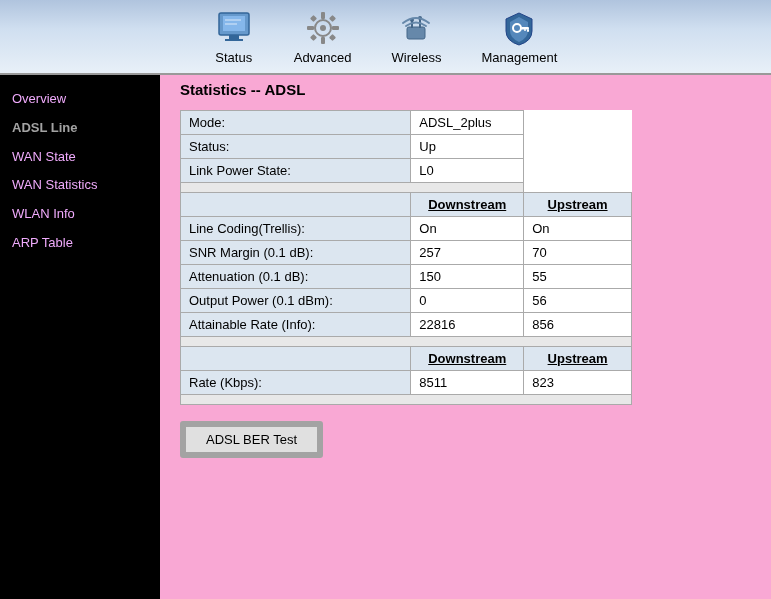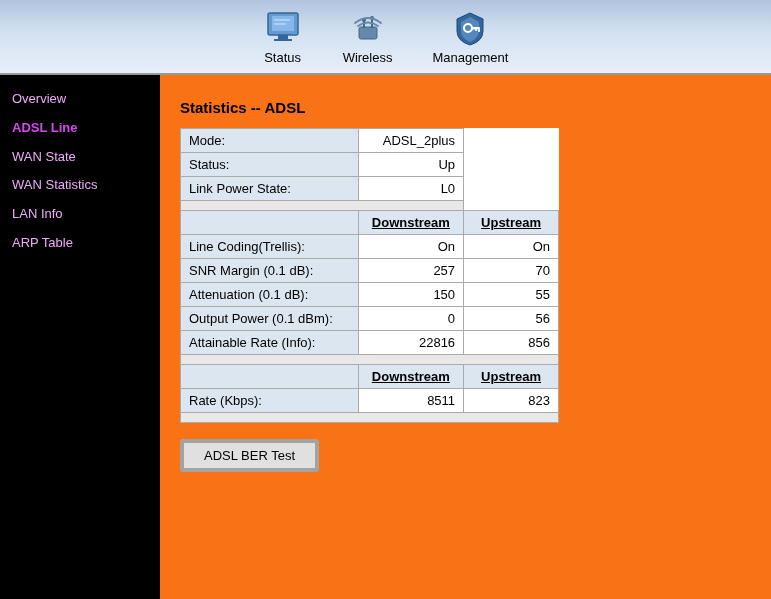--- a/index.html
+++ b/index.html
@@ -62,81 +62,80 @@
 
     .sidebar-item {
       padding: 4px 4px;
       cursor: pointer;
       color: #f0abfc;
       font-size: 13px;
       line-height: 1.6;
     }
 
     .sidebar-item.active {
-      color: #d946ef;
+      color: #a3a3a3;
       font-weight: bold;
     }
 
     
     .main {
       flex: 1;
-      background: #f97316;
-      padding: 24px 20px;
+      background: #f9a8d4;
+      padding: 6px 20px;
       overflow-y: auto;
     }
 
     .page-title {
       font-size: 15px;
       font-weight: bold;
       margin-bottom: 12px;
       color: #000;
     }
 
     
     .info-table {
       border-collapse: collapse;
-      width: 379px;
+      width: 452px;
       background: #fff;
     }
 
     .info-table td {
       border: 1px solid #aaa;
       padding: 4px 8px;
       font-size: 13px;
     }
 
     .info-table .label-cell {
       background: #dce6f0;
       font-weight: normal;
       width: 280px;
     }
 
     .info-table .value-cell {
       background: #fff;
       width: 120px;
-      text-align: right;
     }
 
     .info-table .header-row td {
       background: #dce6f0;
       font-weight: bold;
       text-align: center;
       text-decoration: underline;
     }
 
     .info-table .spacer-row td {
       border: 1px solid #aaa;
       height: 10px;
       background: #e8e8e8;
     }
 
     .btn {
       padding: 5px 20px;
       background: #e0e0e0;
-      border: 4px solid #a3a3a3;
+      border: 6px solid #a3a3a3;
       border-radius: 3px;
       cursor: pointer;
       font-size: 13px;
     }
 
     
     .nav-svg {
       width: 38px;
       height: 38px;
     }
@@ -155,20 +154,38 @@
 
         <line x1="10" y1="11" x2="26" y2="11" stroke="#fff" stroke-width="1" opacity="0.7"></line>
         <line x1="10" y1="15" x2="22" y2="15" stroke="#fff" stroke-width="1" opacity="0.7"></line>
       </svg>
     </div>
     <span>Status</span>
   </a>
   <a class="nav-item" href="#">
     <div class="nav-icon">
       <svg class="nav-svg" viewBox="0 0 38 38">
+        <circle cx="19" cy="19" r="8" fill="none" stroke="#888" stroke-width="2"></circle>
+        <circle cx="19" cy="19" r="3" fill="#888"></circle>
+
+        <rect x="17" y="3" width="4" height="7" rx="1" fill="#888"></rect>
+        <rect x="17" y="28" width="4" height="7" rx="1" fill="#888"></rect>
+        <rect x="3" y="17" width="7" height="4" rx="1" fill="#888"></rect>
+        <rect x="28" y="17" width="7" height="4" rx="1" fill="#888"></rect>
+        <rect x="7" y="7" width="5" height="5" rx="1" fill="#888" transform="rotate(45 9.5 9.5)"></rect>
+        <rect x="26" y="7" width="5" height="5" rx="1" fill="#888" transform="rotate(45 28.5 9.5)"></rect>
+        <rect x="7" y="26" width="5" height="5" rx="1" fill="#888" transform="rotate(45 9.5 28.5)"></rect>
+        <rect x="26" y="26" width="5" height="5" rx="1" fill="#888" transform="rotate(45 28.5 28.5)"></rect>
+      </svg>
+    </div>
+    <span>Advanced</span>
+  </a>
+  <a class="nav-item" href="#">
+    <div class="nav-icon">
+      <svg class="nav-svg" viewBox="0 0 38 38">
 
         <rect x="10" y="18" width="18" height="12" rx="2" fill="#6688aa" stroke="#446688" stroke-width="1"></rect>
         <rect x="14" y="12" width="2" height="7" fill="#446688"></rect>
         <rect x="22" y="10" width="2" height="9" fill="#446688"></rect>
         <circle cx="15" cy="11" r="2" fill="#446688"></circle>
         <circle cx="23" cy="9" r="2" fill="#446688"></circle>
 
         <path d="M 6 14 Q 19 4 32 14" fill="none" stroke="#6688aa" stroke-width="2" stroke-linecap="round"></path>
         <path d="M 9 17 Q 19 10 29 17" fill="none" stroke="#6688aa" stroke-width="2" stroke-linecap="round"></path>
       </svg>
@@ -192,21 +209,21 @@
   </a>
 </div>
 
 <div class="layout" style="position:relative;">
 
   <div class="sidebar">
     <div class="sidebar-item">Overview</div>
     <div class="sidebar-item active">ADSL Line</div>
     <div class="sidebar-item">WAN State</div>
     <div class="sidebar-item">WAN Statistics</div>
-    <div class="sidebar-item">LAN Info</div>
+    <div class="sidebar-item">WLAN Info</div>
     <div class="sidebar-item">ARP Table</div>
   </div>
 
   <div class="main">
     <div class="page-title">Statistics -- ADSL</div>
 
     <table class="info-table">
       <tbody>
         <tr>
           <td class="label-cell">Mode:</td>

